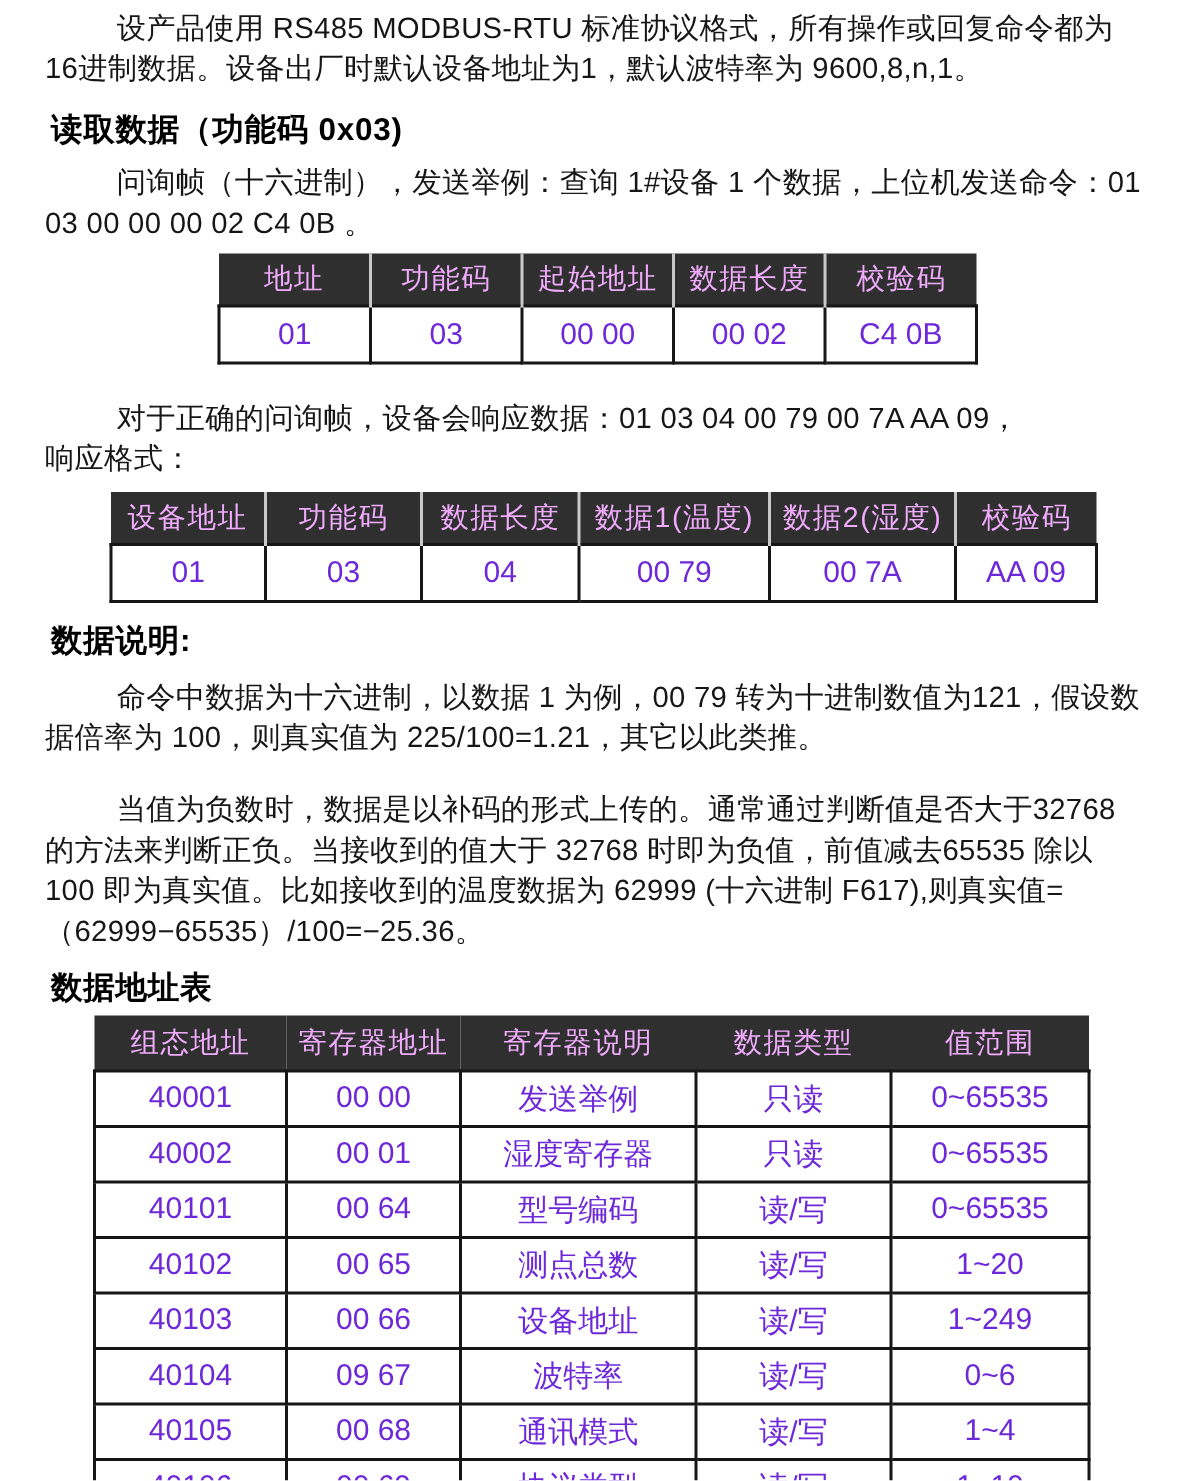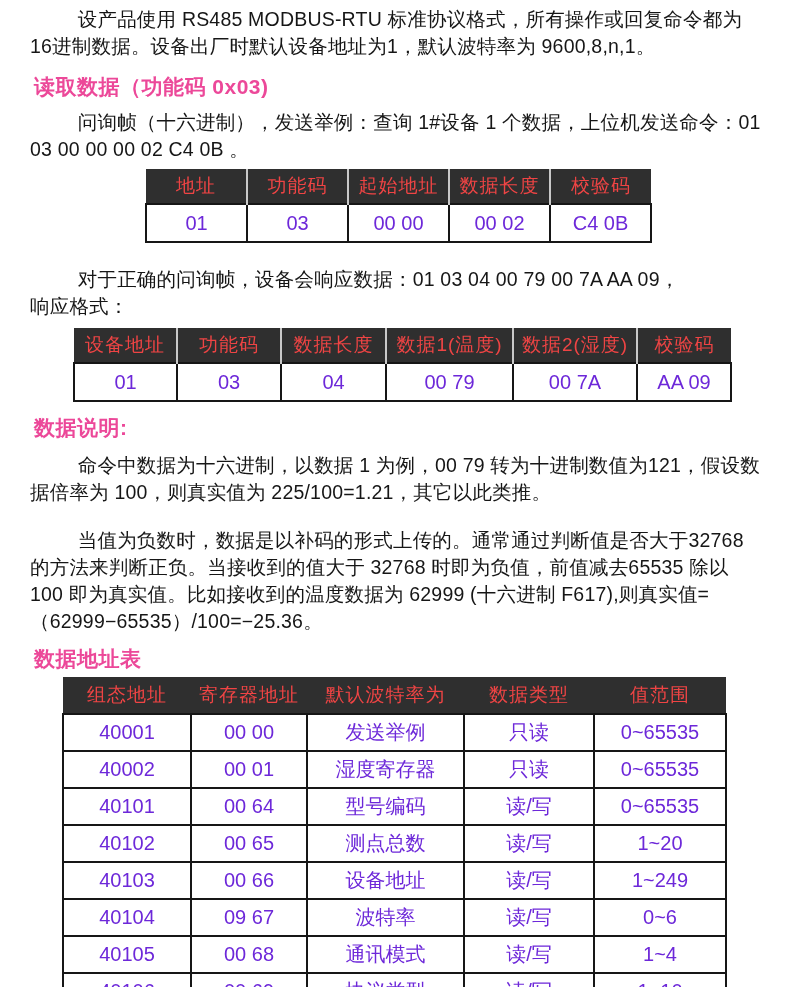--- a/index.html
+++ b/index.html
@@ -8,26 +8,26 @@
     font-family:"Liberation Sans","DejaVu Sans",sans-serif;
     color:#141414; position:relative;
   }
   .body-text{
     font-size:19.5px; line-height:27px;
     margin:0 26px 0 30px; text-indent:2.45em; color:#161616;
     letter-spacing:0.2px;
   }
   .no-indent{ text-indent:0; }
   .sec-heading{
-    font-size:21px; font-weight:700; color:#ec4899;
+    font-size:21px; font-weight:700; color:#000000;
     margin:0 0 0 34px; line-height:26px; letter-spacing:0.5px;
   }
   table{ border-collapse:collapse; table-layout:fixed; }
   th{
-    background:#2f2f2f; color:#ef4444; font-weight:400;
+    background:#2f2f2f; color:#f0abfc; font-weight:400;
     font-size:19px; padding:4px 0; letter-spacing:1px;
   }
   td{
     border:2px solid #161616; background:#ffffff;
     text-align:center; font-size:20px; color:#6d28d9; padding:4px 0;
   }
   
   .tbl-split th + th{ border-left:2px solid #c9c9c9; }
   .tbl1{ width:507px; margin:6px 0 0 145px; }
   .tbl1 td{ height:28px; }
@@ -121,21 +121,21 @@
 
   <p class="body-text mt-p5">当值为负数时，数据是以补码的形式上传的。通常通过判断值是否大于32768 的方法来判断正负。当接收到的值大于 32768 时即为负值，前值减去65535 除以 100 即为真实值。比如接收到的温度数据为 62999 (十六进制 F617),则真实值=（62999−65535）/100=−25.36。</p>
 
   <h2 class="sec-heading mt-h3">数据地址表</h2>
 
   <table class="tbl3">
     <thead>
         <tr>
           <th>组态地址</th>
           <th>寄存器地址</th>
-          <th>默认波特率为</th>
+          <th>寄存器说明</th>
           <th>数据类型</th>
           <th>值范围</th>
         </tr>
       </thead>
     <tbody>
         <tr>
           <td>40001</td>
           <td>00 00</td>
           <td>发送举例</td>
           <td>只读</td>

